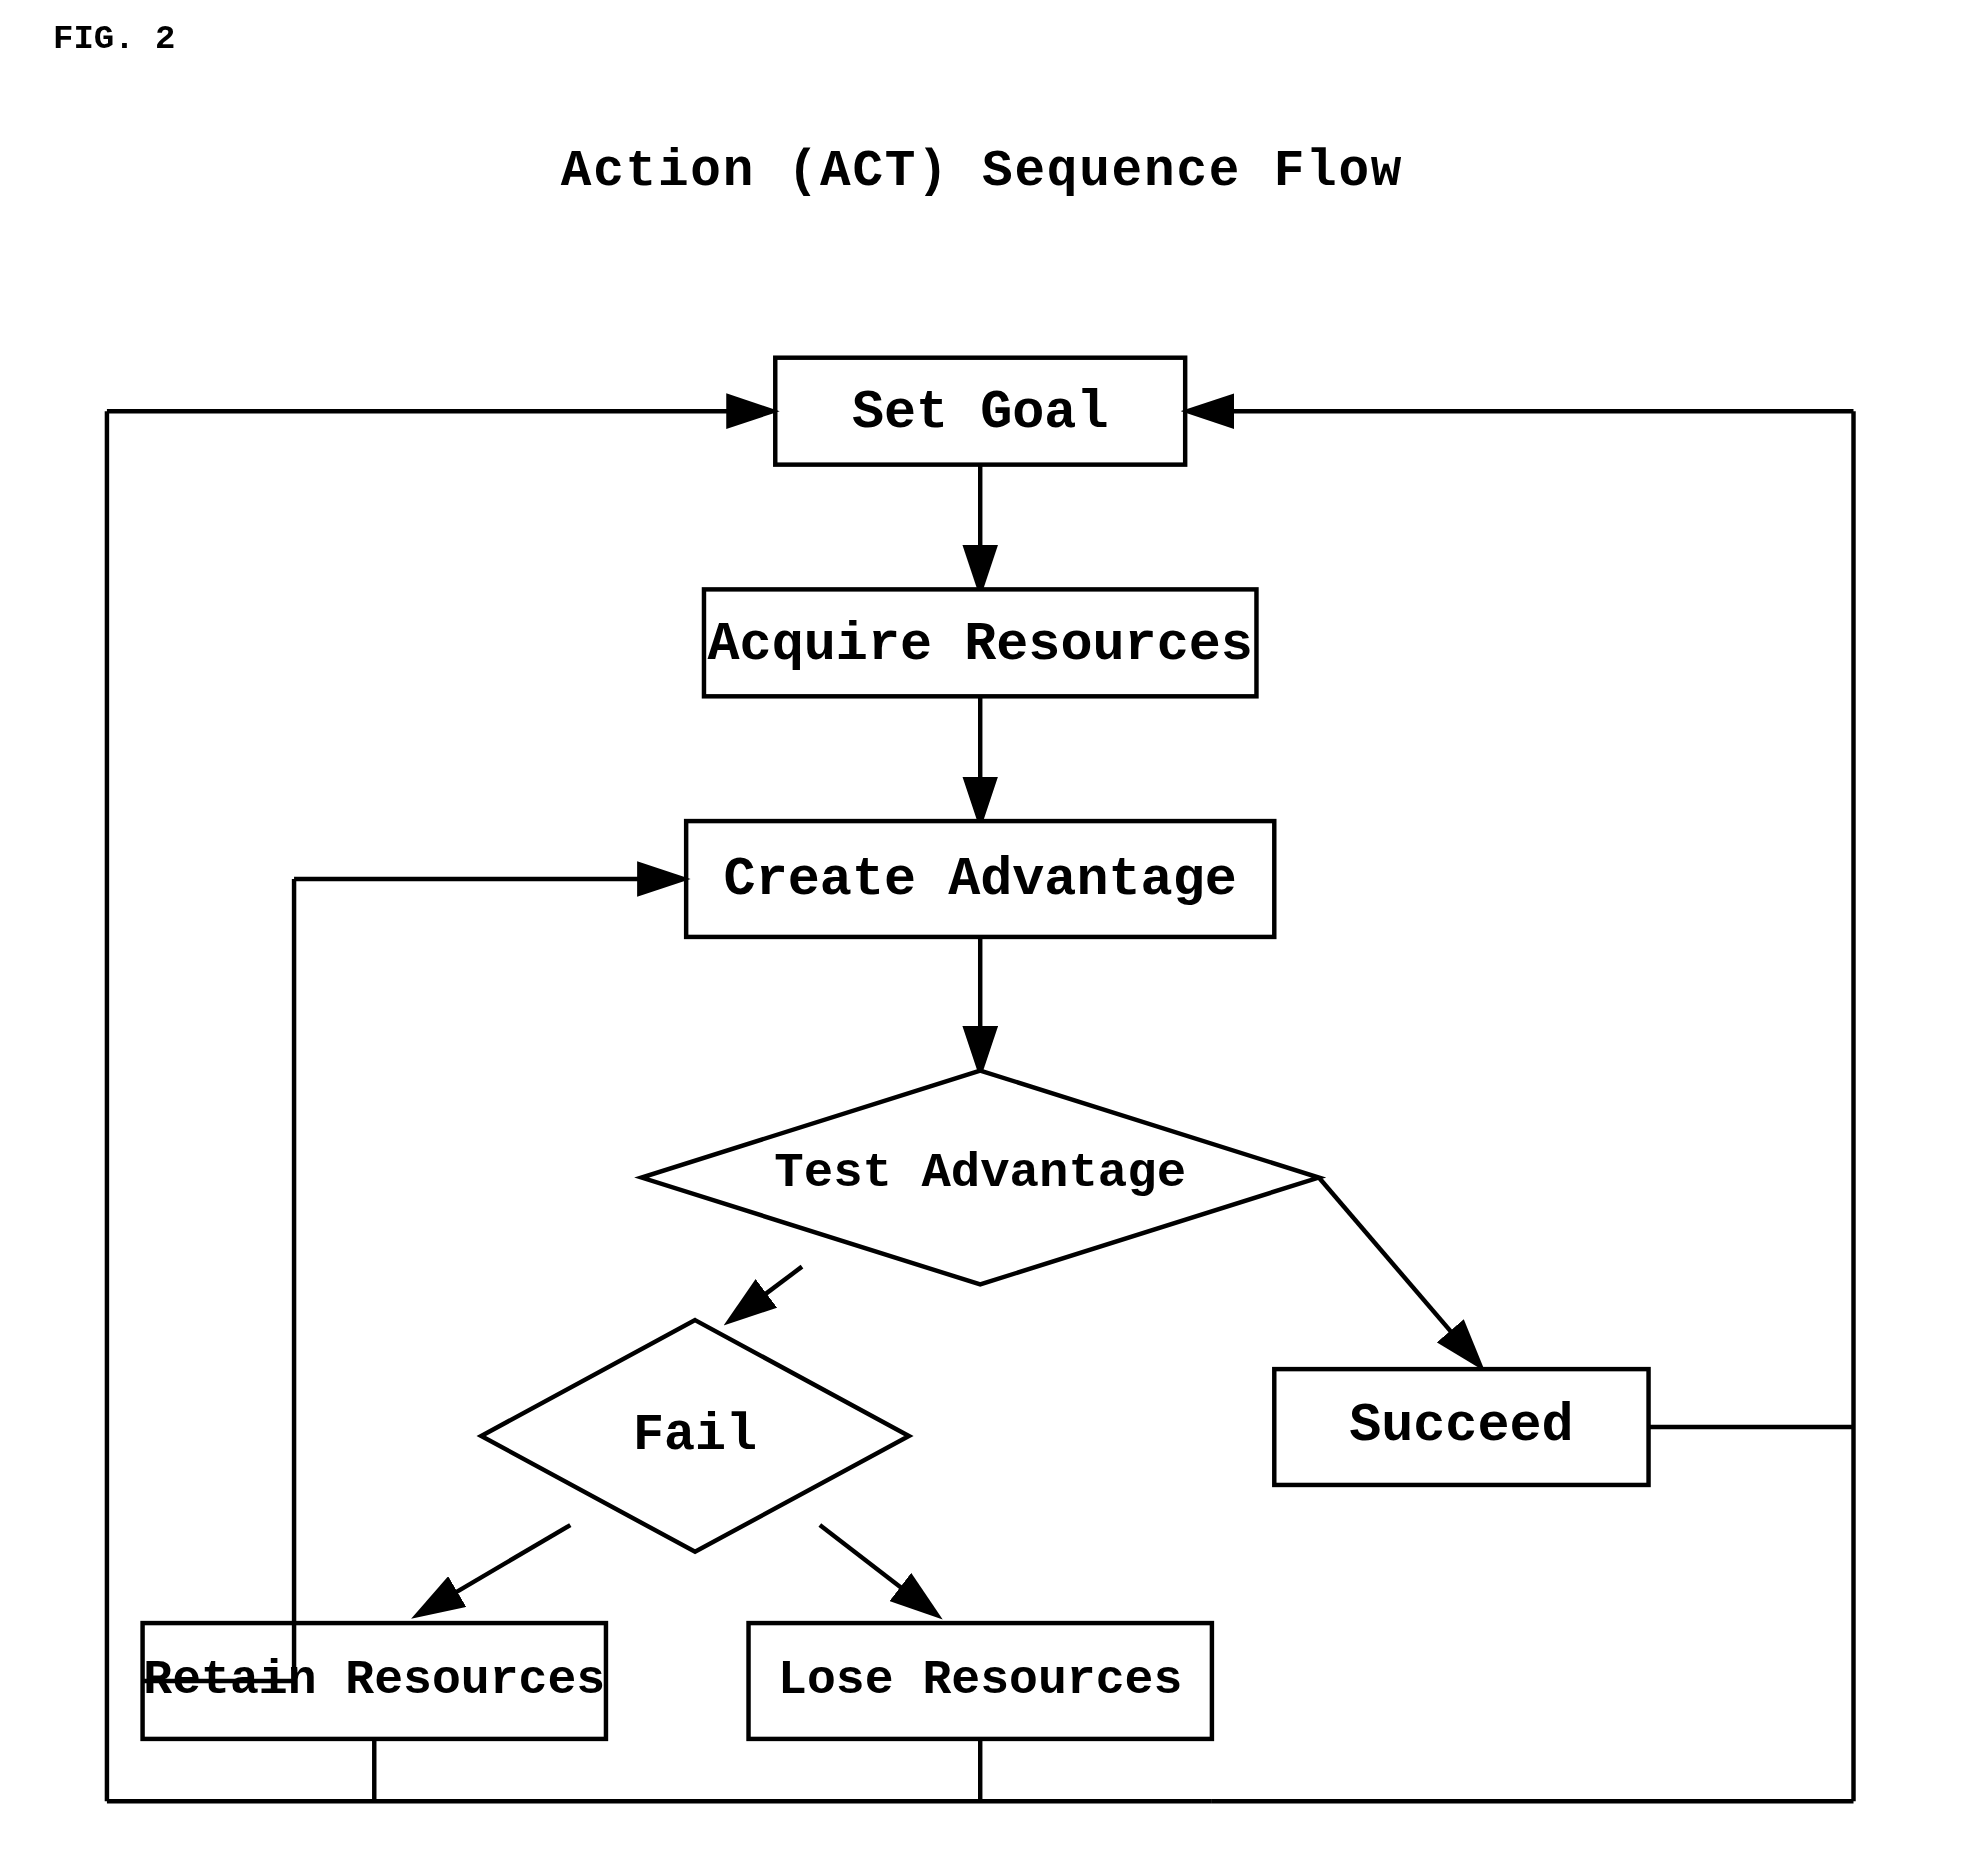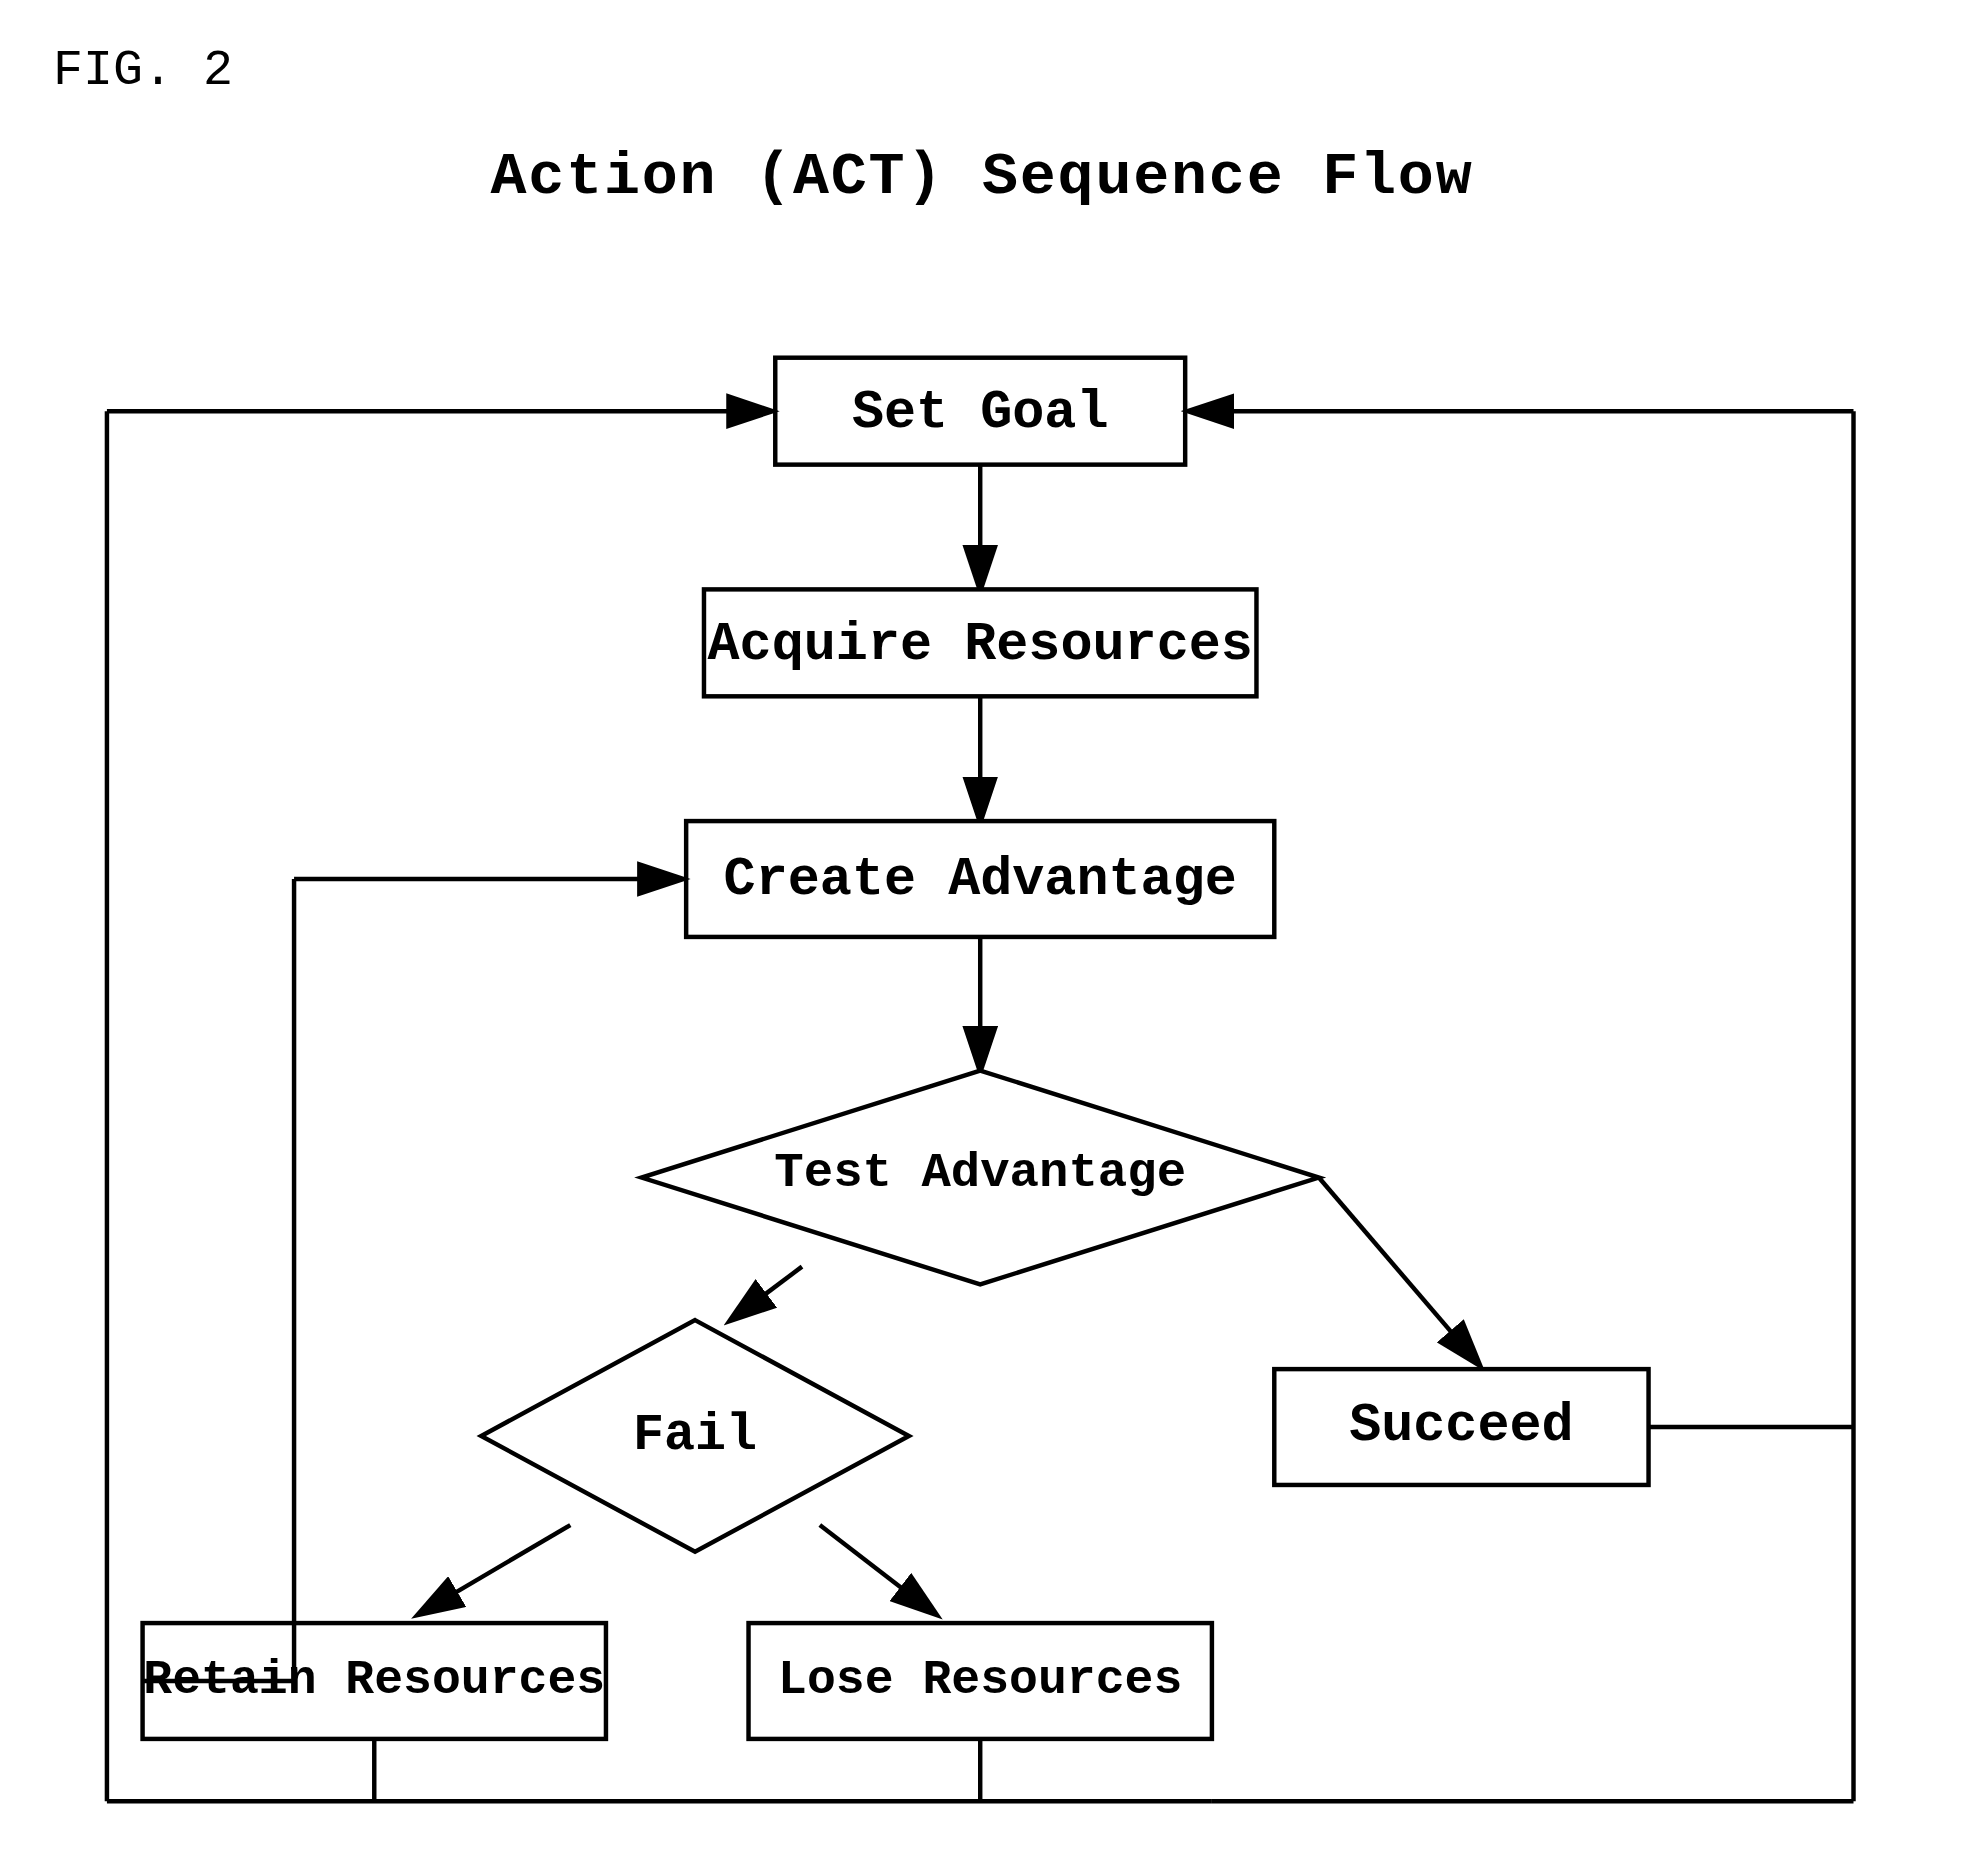--- a/index.html
+++ b/index.html
@@ -6,31 +6,31 @@
     body {
       background: #fff;
       font-family: 'Courier New', Courier, monospace;
       width: 1964px;
       height: 1874px;
       position: relative;
       overflow: hidden;
     }
     .fig-label {
       position: absolute;
-      top: 42px;
+      top: 20px;
       left: 53px;
-      font-size: 50px;
-      font-weight: normal;
+      font-size: 34px;
+      font-weight: bold;
     }
     .title {
       position: absolute;
       top: 143px;
       left: 0; right: 0;
       text-align: center;
-      font-size: 60px;
+      font-size: 51px;
       font-weight: bold;
       letter-spacing: 1.8px;
     }
     .diagram {
       position: absolute;
       top: 285px;
       left: 0; right: 0;
       bottom: 0;
       font-weight: bold;
     }

